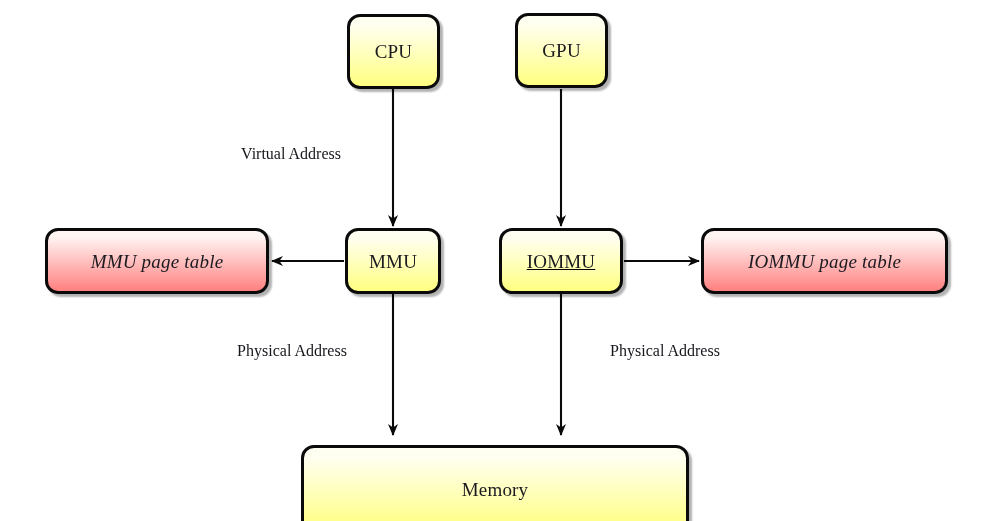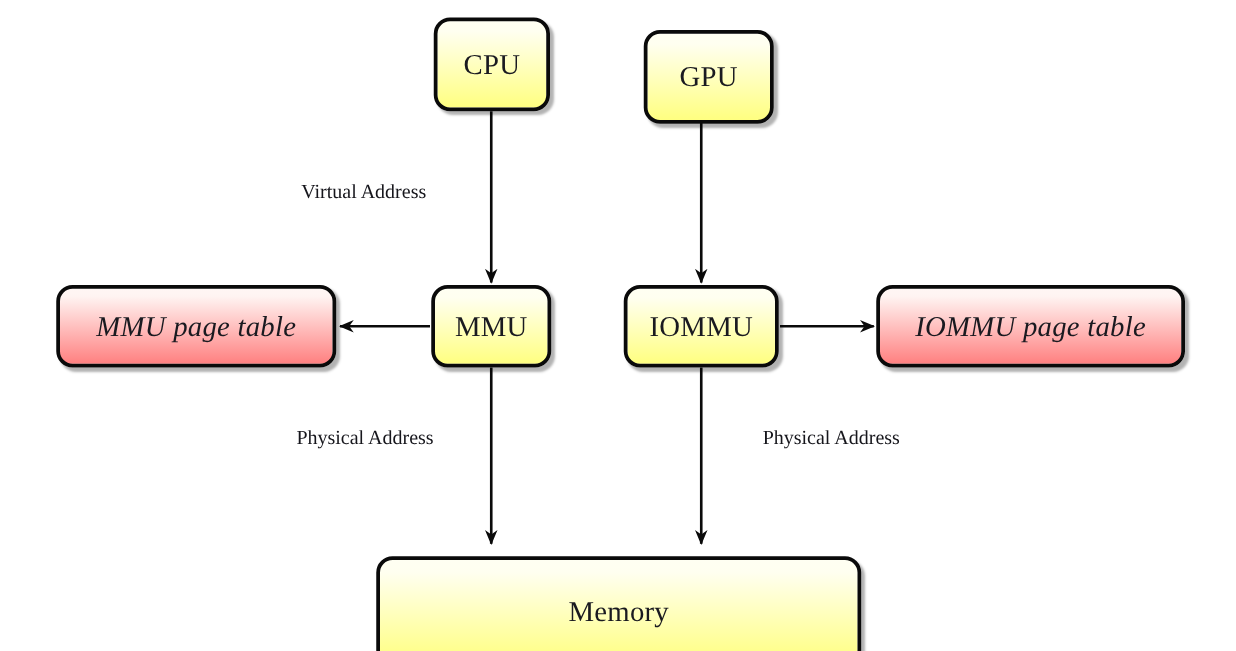--- a/index.html
+++ b/index.html
@@ -40,21 +40,21 @@
   }
   .node.yellow {
     background: linear-gradient(to bottom, #fffff2 0%, #fffff0 12%, #ffff80 100%);
   }
   .node.red {
     background: linear-gradient(to bottom, #fff6f4 0%, #fff4f2 10%, #ff8080 100%);
     font-style: italic;
   }
   .node-label {
     color: #1a1a20;
-    font-size: 23px;
+    font-size: 19px;
     line-height: 1;
     letter-spacing: 0.2px;
     white-space: nowrap;
     user-select: none;
   }
   .edge-label {
     position: absolute;
     color: #16161c;
     font-size: 16px;
     line-height: 1;
@@ -86,33 +86,33 @@
 
     <line x1="393" y1="294" x2="393" y2="435" stroke="#0a0a0a" stroke-width="2.1" marker-end="url(#arrowStealth)"></line>
 
     <line x1="561" y1="294" x2="561" y2="435" stroke="#0a0a0a" stroke-width="2.1" marker-end="url(#arrowStealth)"></line>
   </svg>
 
   <div class="node yellow" style="left:347px; top:14px; width:93px; height:75px;">
     <span class="node-label">CPU</span>
   </div>
 
-  <div class="node yellow" style="left:515px; top:24px; width:104px; height:75px;">
+  <div class="node yellow" style="left:515px; top:13px; width:93px; height:75px;">
     <span class="node-label">GPU</span>
   </div>
 
   <div class="node red" style="left:45px; top:228px; width:224px; height:66px;">
     <span class="node-label">MMU page table</span>
   </div>
 
   <div class="node yellow" style="left:345px; top:228px; width:96px; height:66px;">
     <span class="node-label">MMU</span>
   </div>
 
-  <div class="node yellow" style="left:499px; top:228px; width:124px; height:66px;">
+  <div class="node yellow" style="left:499px; top:228px; width:124px; height:66px;text-decoration:underline;">
     <span class="node-label">IOMMU</span>
   </div>
 
   <div class="node red" style="left:701px; top:228px; width:247px; height:66px;text-align:center;">
     <span class="node-label">IOMMU page table</span>
   </div>
 
   <div class="node yellow" style="left:301px; top:445px; width:388px; height:88px;">
     <span class="node-label">Memory</span>
   </div>

